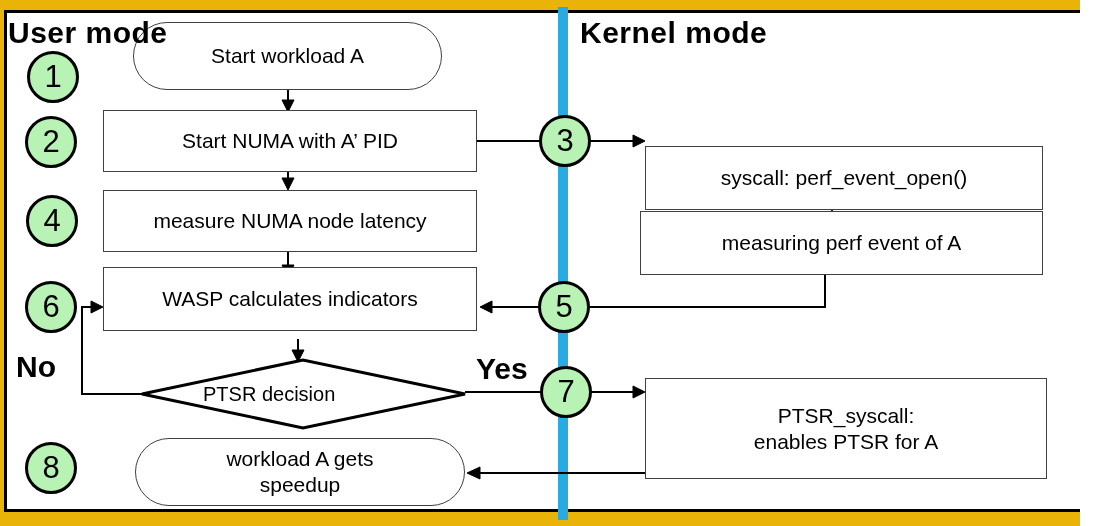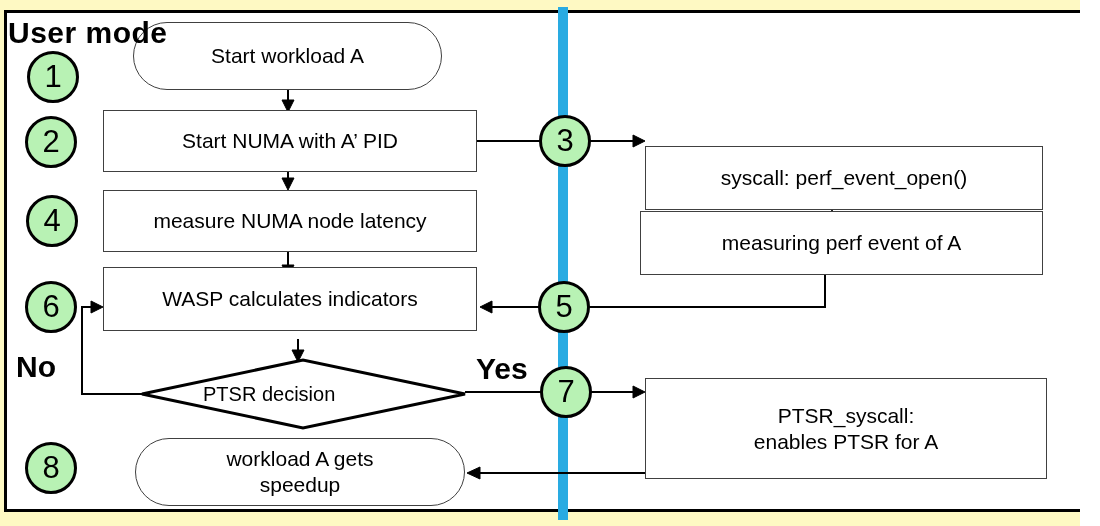--- a/index.html
+++ b/index.html
@@ -1,17 +1,17 @@
 <!DOCTYPE html>
 <html><head>
 <meta charset="utf-8">
 <style>
   html,body{margin:0;padding:0;background:#ffffff;}
   body{font-family:"Liberation Sans", sans-serif; color:#000;}
-  .stage{position:relative;width:1080px;height:526px;background:#fef9c3;overflow:hidden;}
+  .stage{position:relative;width:1080px;height:526px;background:#eab308;overflow:hidden;}
   .frame{position:absolute;left:4px;top:10px;width:1089px;height:502px;border:3px solid #000;box-sizing:border-box;z-index:1;background:#fff;}
   .divider{position:absolute;left:558px;top:7px;width:10px;height:513px;background:var(--divider,#29abe2);z-index:2;}
   svg.wires{position:absolute;left:0;top:0;width:1100px;height:526px;z-index:3;}
   .node{position:absolute;box-sizing:border-box;background:#fff;border:1px solid #404040;
         display:flex;align-items:center;justify-content:center;text-align:center;
         font-size:21px;line-height:1.22;z-index:4;}
   .stadium{border-radius:34px;}
   .diamond-label{position:absolute;z-index:5;display:flex;align-items:center;justify-content:flex-start;
         text-align:center;font-size:20px;}
   .step{position:absolute;width:52px;height:52px;border:3px solid #000;border-radius:50%;
@@ -78,20 +78,21 @@
       <polygon points="467,473 480,467 480,479"></polygon>
     </g>
 
     <g>
       <polyline points="142,394 82,394 82,307 92,307" fill="none" stroke-width="2"></polyline>
       <polygon points="103,307 91,301 91,313"></polygon>
     </g>
   </svg>
 
   <div class="mode-label" style="left:8px;top:16px;">User mode</div>
+  <div class="mode-label" style="left:580px;top:16px;">Kernel mode</div>
 
   <div class="branch-label" style="left:16px;top:350px;">No</div>
   <div class="branch-label" style="left:476px;top:352px;">Yes</div>
 
   <div class="node stadium" style="left:133px;top:22px;width:309px;height:68px;">
     <span>Start workload A</span>
   </div>
 
   <div class="node" style="left:103px;top:110px;width:374px;height:62px;">
     <span>Start NUMA with A’ PID</span>

